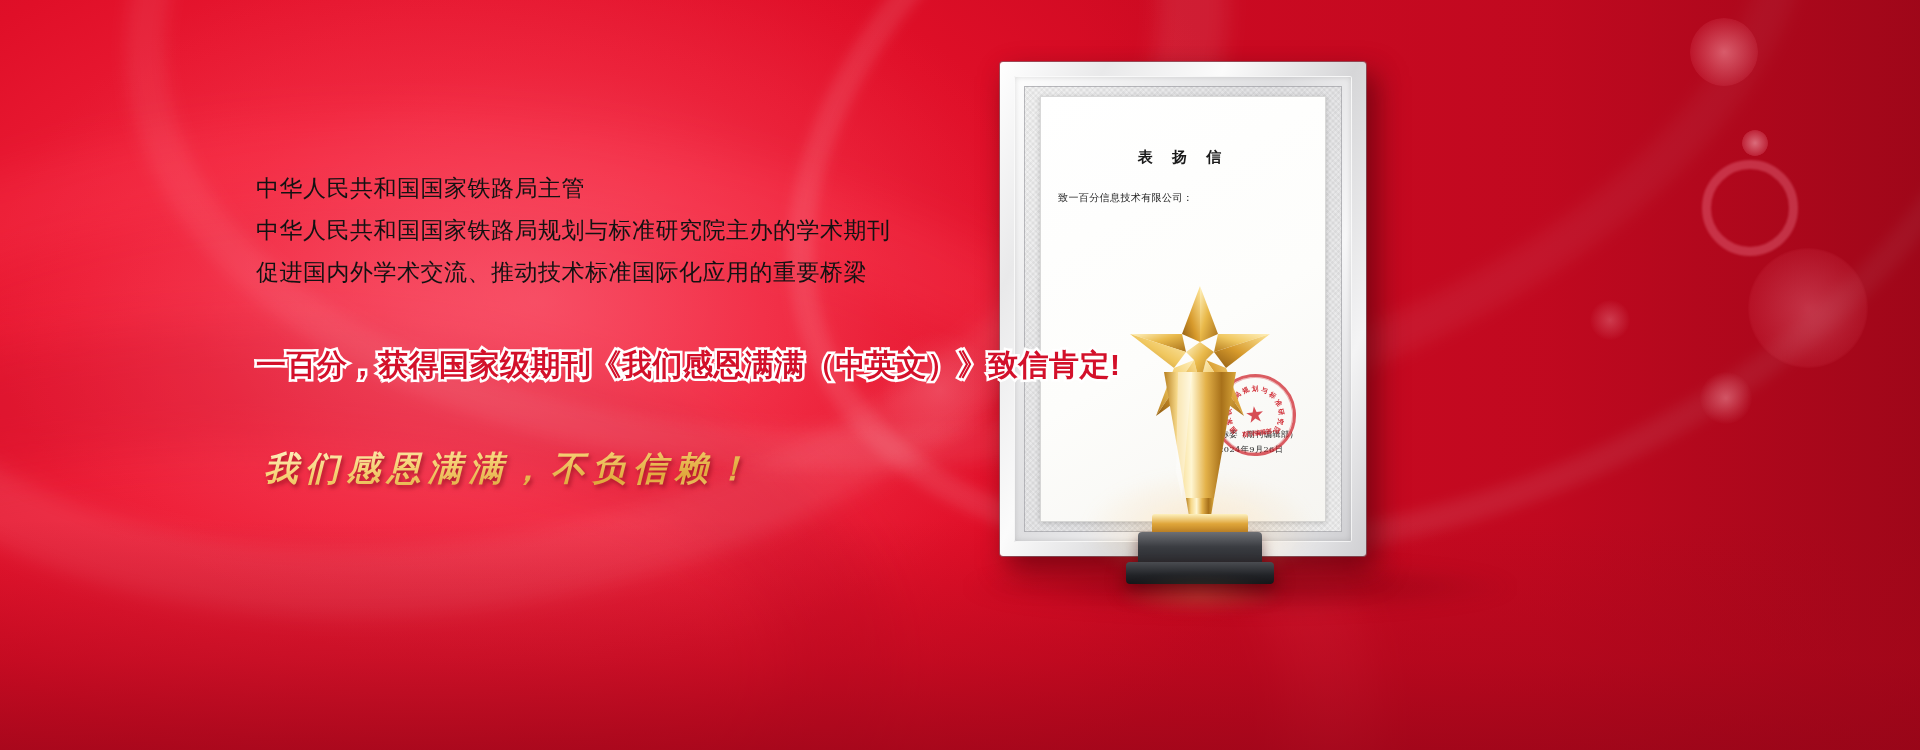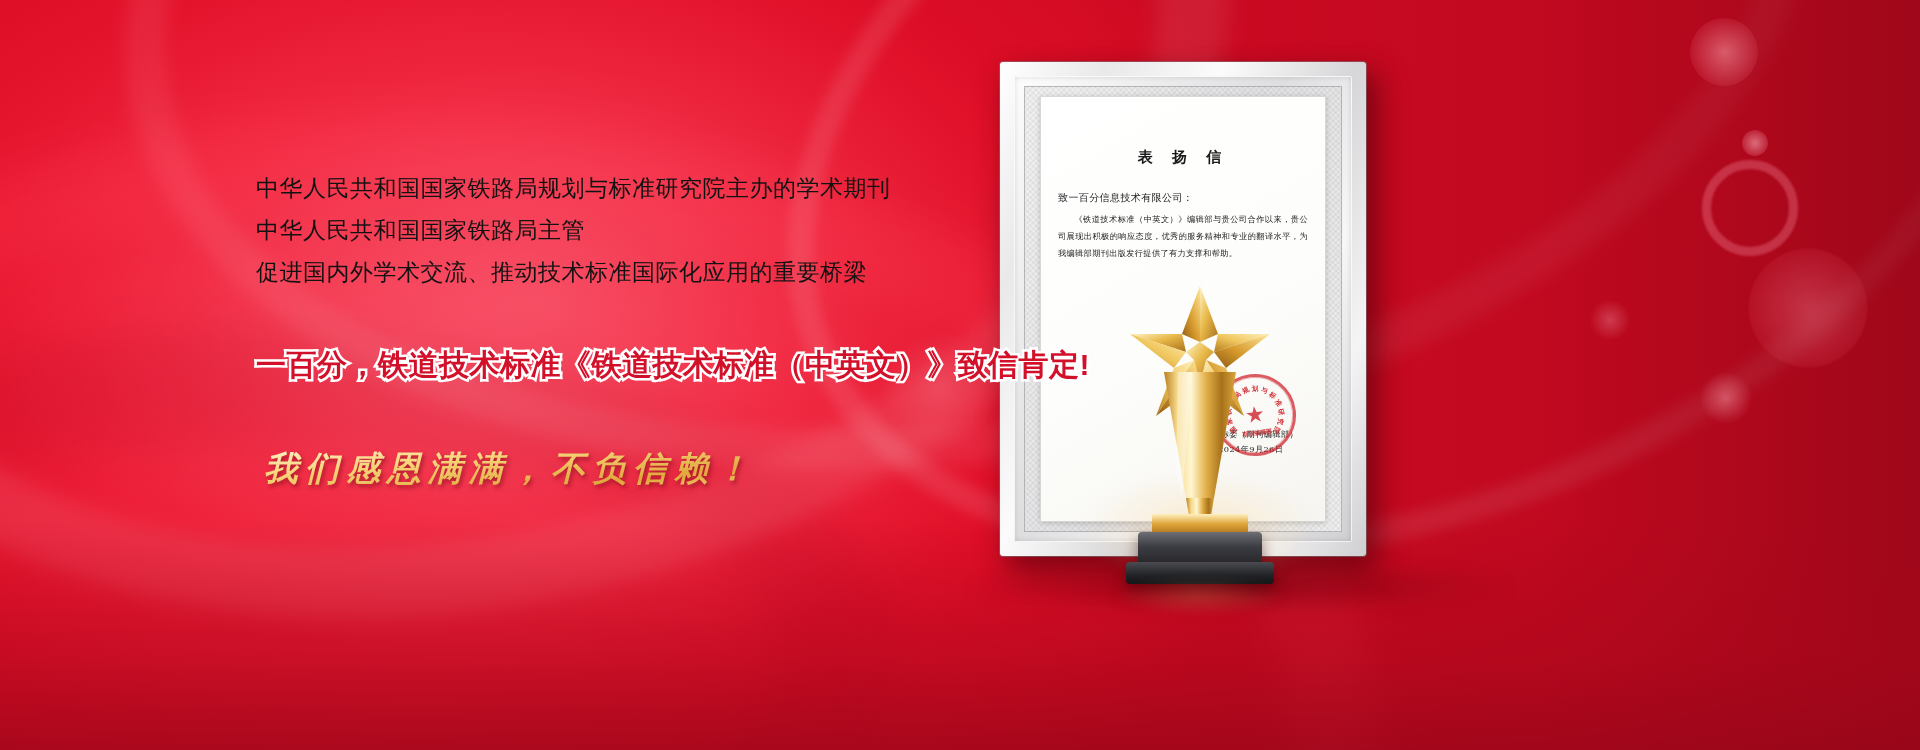--- a/index.html
+++ b/index.html
@@ -217,38 +217,37 @@
 
   <div class="bokeh b1"></div>
   <div class="bokeh b2"></div>
   <div class="bokeh bk-ring b3"></div>
   <div class="bokeh b4"></div>
   <div class="bokeh b5"></div>
   <div class="bokeh b6"></div>
   <div class="bokeh b7"></div>
 
   <div class="copy">
+    <p class="desc-line">中华人民共和国国家铁路局主管</p>
     <p class="desc-line">中华人民共和国国家铁路局规划与标准研究院主办的学术期刊</p>
-    <p class="desc-line">中华人民共和国国家铁路局主管</p>
     <p class="desc-line">促进国内外学术交流、推动技术标准国际化应用的重要桥梁</p>
-    <p class="headline">一百分，铁道技术标准《铁道技术标准（中英文）》致信肯定!</p>
+    <p class="headline">一百分，获得国家级期刊《我们感恩满满（中英文）》致信肯定!</p>
     <p class="calligraphy">我们感恩满满，不负信赖！</p>
   </div>
 
   <div class="floor-shadow"></div>
 
   <div class="cert-wrap">
     <div class="cert-shadow"></div>
     <div class="frame-outer">
       <div class="frame-bevel"></div>
       <div class="frame-mat"></div>
       <div class="paper">
         <div class="cert-title">表 扬 信</div>
         <div class="cert-salutation">致一百分信息技术有限公司：</div>
-        <p class="cert-p">《铁道技术标准（中英文）》编辑部与贵公司合作以来，贵公司展现出积极的响应态度，优秀的服务精神和专业的翻译水平，为我编辑部期刊出版发行提供了有力支撑和帮助。</p>
 
         <div class="cert-sign">
           <div>院科标委（期刊编辑部）</div>
           <div>2024年9月26日</div>
         </div>
 
         <div class="seal">
           <div class="ring-text">
               <span style="transform: rotate(-125deg) translate(0px, -30px) rotate(0deg); left: 50%; top: 50%; transform-origin: 0px 0px; color: rgb(205, 25, 35);">国</span>
               <span style="transform: rotate(-104.167deg) translate(0px, -30px) rotate(0deg); left: 50%; top: 50%; transform-origin: 0px 0px; color: rgb(205, 25, 35);">家</span>

